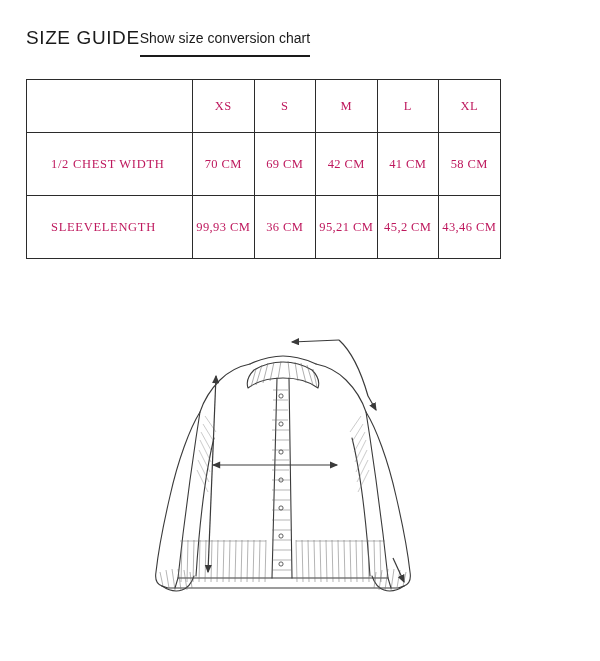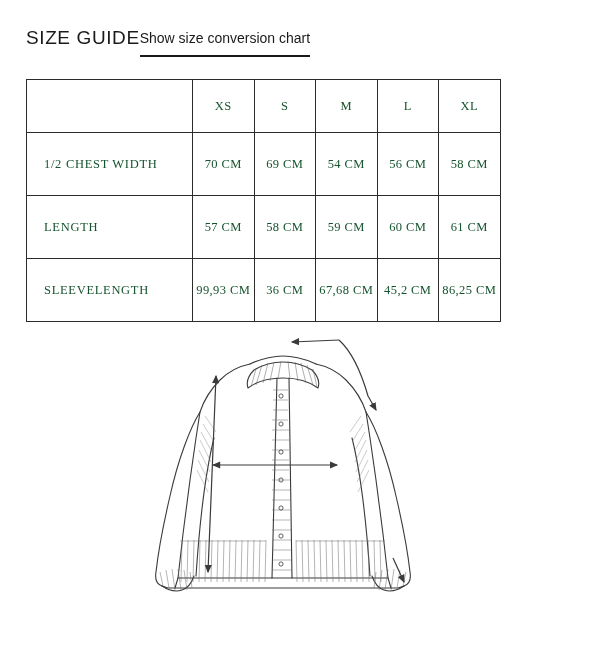--- a/index.html
+++ b/index.html
@@ -70,34 +70,34 @@
   }
   table.size-table th,
   table.size-table td {
     border: 1px solid #2b2b2b;
     height: 62px;
     text-align: center;
     vertical-align: middle;
     font-weight: 400;
     font-size: 12.5px;
     letter-spacing: 0.4px;
-    color: #14532d;
+    color: #be185d;
     padding: 0 2px;
   }
   table.size-table tr.head-row th,
   table.size-table tr.head-row td {
     height: 52px;
   }
   table.size-table th.corner {
     border-top: 1px solid #2b2b2b;
     border-left: 1px solid #2b2b2b;
   }
   table.size-table .rowlabel {
     text-align: left;
-    padding-left: 17px;
+    padding-left: 24px;
     letter-spacing: 0.7px;
     font-size: 12.5px;
   }
   .col-label { width: 166px; }
   .col-size  { width: 61.5px; }
 
   
   .figure {
     position: absolute;
     left: 0;
@@ -133,39 +133,31 @@
           <th>XS</th>
           <th>S</th>
           <th>M</th>
           <th>L</th>
           <th>XL</th>
         </tr>
         <tr>
           <td class="rowlabel">1/2 CHEST WIDTH</td>
           <td>70 CM</td>
           <td>69 CM</td>
-          <td>54 CM</td>
-          <td>56 CM</td>
+          <td>42 CM</td>
+          <td>41 CM</td>
           <td>58 CM</td>
-        </tr>
-        <tr>
-          <td class="rowlabel">LENGTH</td>
-          <td>57 CM</td>
-          <td>58 CM</td>
-          <td>59 CM</td>
-          <td>60 CM</td>
-          <td>61 CM</td>
         </tr>
         <tr>
           <td class="rowlabel">SLEEVELENGTH</td>
           <td>99,93 CM</td>
           <td>36 CM</td>
-          <td>67,68 CM</td>
+          <td>95,21 CM</td>
           <td>45,2 CM</td>
-          <td>86,25 CM</td>
+          <td>43,46 CM</td>
         </tr>
       </tbody>
     </table>
   </div>
 
   <div class="figure">
     <svg width="600" height="330" viewBox="0 0 600 330" xmlns="http://www.w3.org/2000/svg">
       <defs>
         <marker id="arrowEnd" markerWidth="8" markerHeight="8" refX="6" refY="3" orient="auto">
           <path d="M0,0 L7,3 L0,6 z" fill="#3a3a3a"></path>

